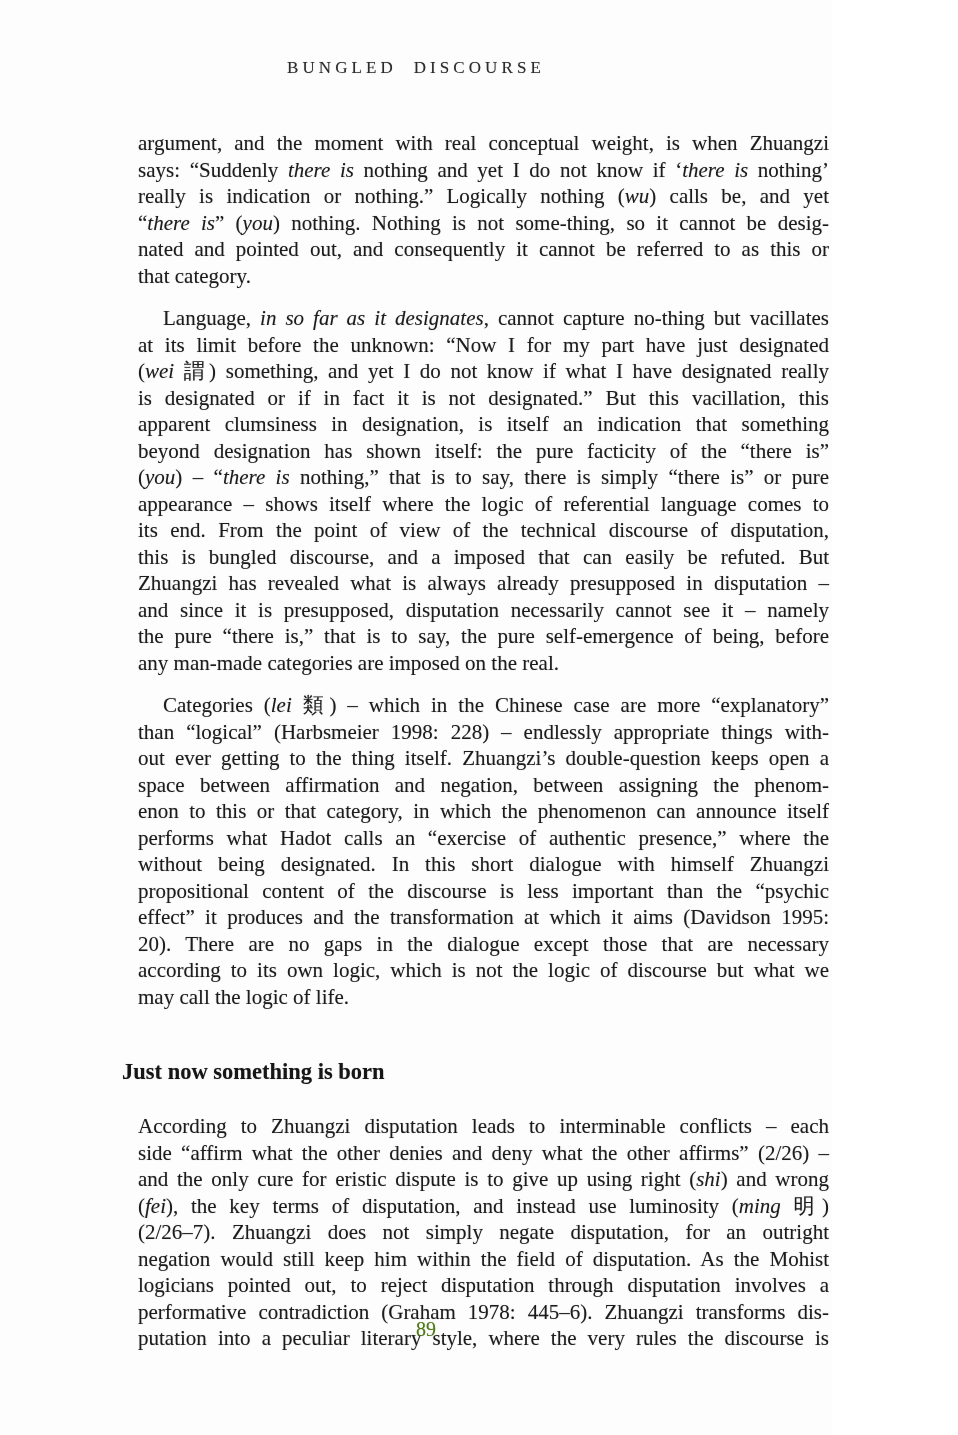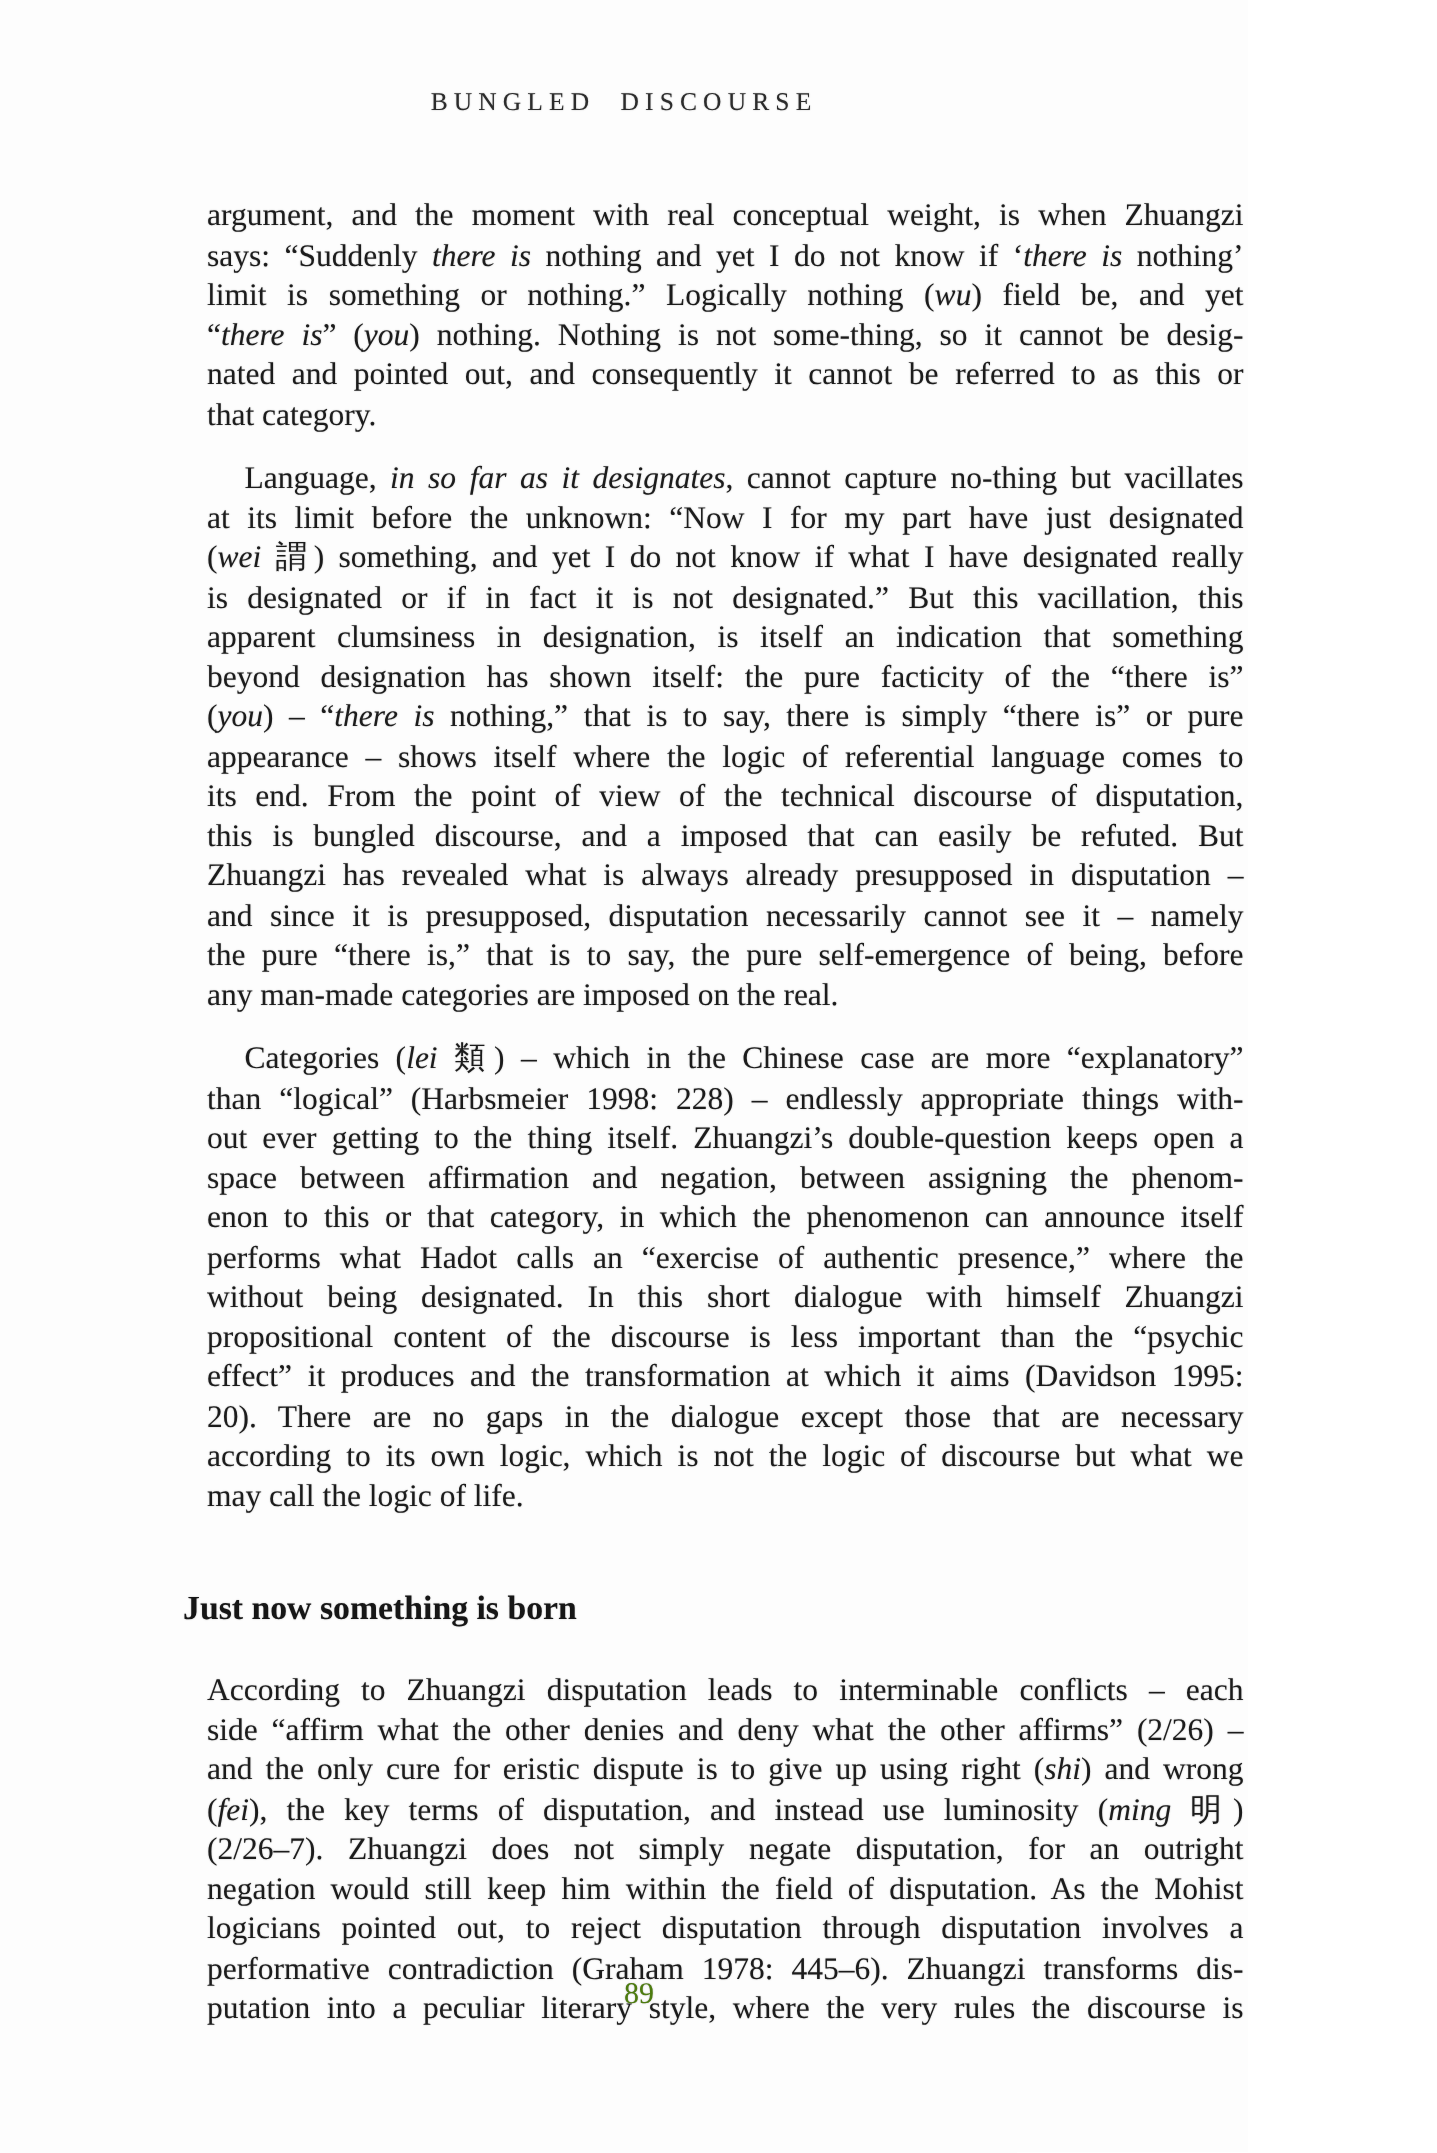--- a/index.html
+++ b/index.html
@@ -68,21 +68,21 @@
 </head>
 <body>
 
 <div class="page">
   <div class="running-header">BUNGLED DISCOURSE</div>
 
   <div class="page-body">
       <div class="para">
         <div class="line"><span>argument, and the moment with real conceptual weight, is when Zhuangzi</span></div>
         <div class="line"><span>says: “Suddenly </span><span class="it">there is</span><span> nothing and yet I do not know if ‘</span><span class="it">there is</span><span> nothing’</span></div>
-        <div class="line"><span>limit is something or nothing.” Logically nothing (</span><span class="it">wu</span><span>) field be, and yet</span></div>
+        <div class="line"><span>really is indication or nothing.” Logically nothing (</span><span class="it">wu</span><span>) calls be, and yet</span></div>
         <div class="line"><span>“</span><span class="it">there is</span><span>” (</span><span class="it">you</span><span>) nothing. Nothing is not some-thing, so it cannot be desig-</span></div>
         <div class="line"><span>nated and pointed out, and consequently it cannot be referred to as this or</span></div>
         <div class="line lastline"><span>that category.</span></div>
       </div>
       <div class="para indent">
         <div class="line"><span>Language, </span><span class="it">in so far as it designates</span><span>, cannot capture no-thing but vacillates</span></div>
         <div class="line"><span>at its limit before the unknown: “Now I for my part have just designated</span></div>
         <div class="line"><span>(</span><span class="it">wei</span><span> 謂) something, and yet I do not know if what I have designated really</span></div>
         <div class="line"><span>is designated or if in fact it is not designated.” But this vacillation, this</span></div>
         <div class="line"><span>apparent clumsiness in designation, is itself an indication that something</span></div>

